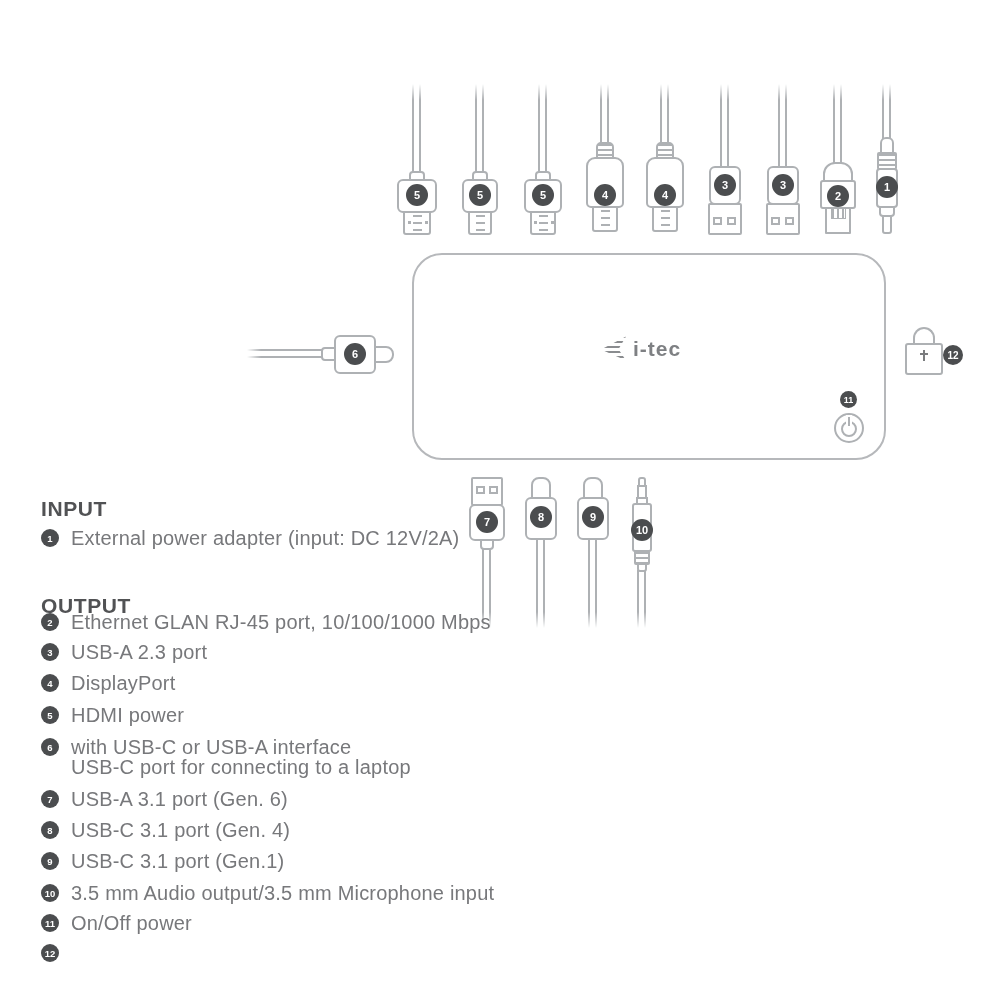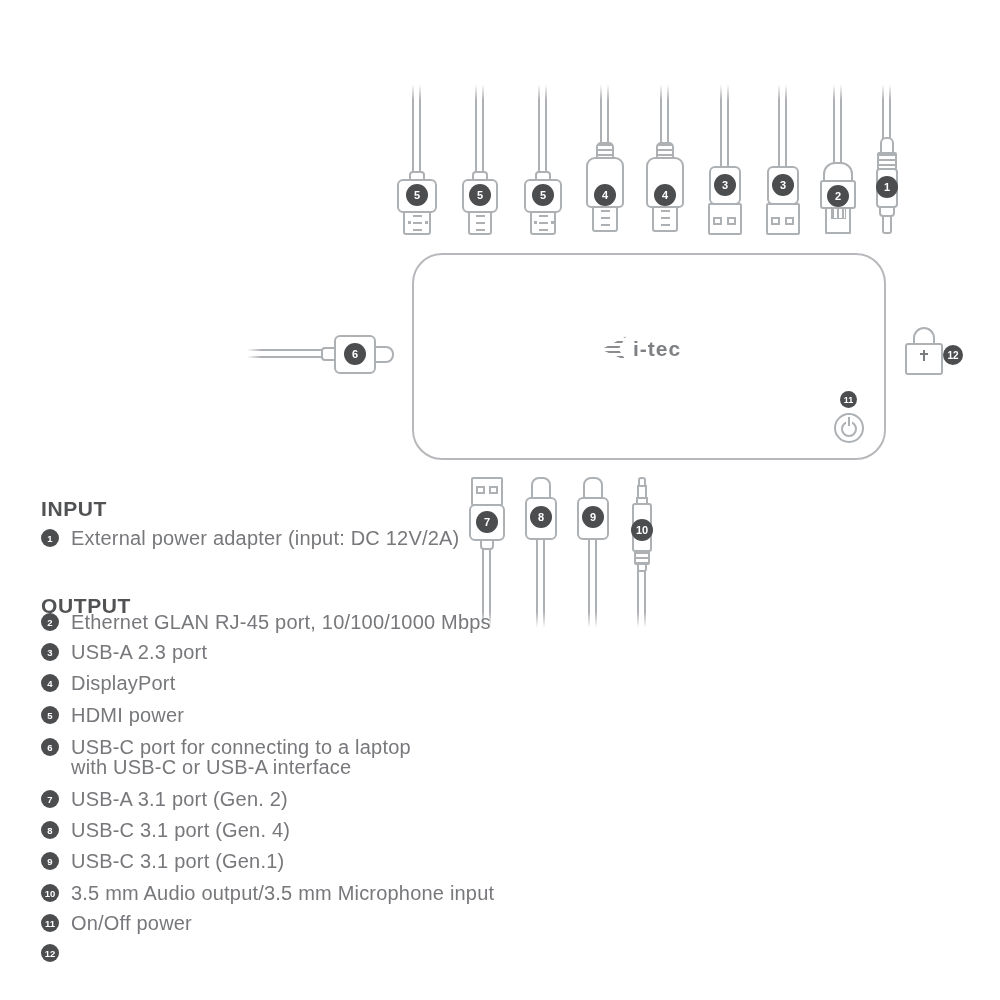--- a/index.html
+++ b/index.html
@@ -241,27 +241,27 @@
     <span class="lbadge">4</span>
     <span class="ltext">DisplayPort</span>
   </div>
   <div class="lrow" style="top:705px;">
     <span class="lbadge">5</span>
     <span class="ltext">HDMI power</span>
   </div>
   <div class="lrow" style="top:737px;">
     <span class="lbadge">6</span>
     <span class="ltext">
+        <span>with USB-C or USB-A interface</span>
         <span>USB-C port for connecting to a laptop</span>
-        <span>with USB-C or USB-A interface</span>
       </span>
   </div>
   <div class="lrow" style="top:789px;">
     <span class="lbadge">7</span>
-    <span class="ltext">USB-A 3.1 port (Gen. 2)</span>
+    <span class="ltext">USB-A 3.1 port (Gen. 6)</span>
   </div>
   <div class="lrow" style="top:820px;">
     <span class="lbadge">8</span>
     <span class="ltext">USB-C 3.1 port (Gen. 4)</span>
   </div>
   <div class="lrow" style="top:851px;">
     <span class="lbadge">9</span>
     <span class="ltext">USB-C 3.1 port (Gen.1)</span>
   </div>
   <div class="lrow" style="top:883px;">

